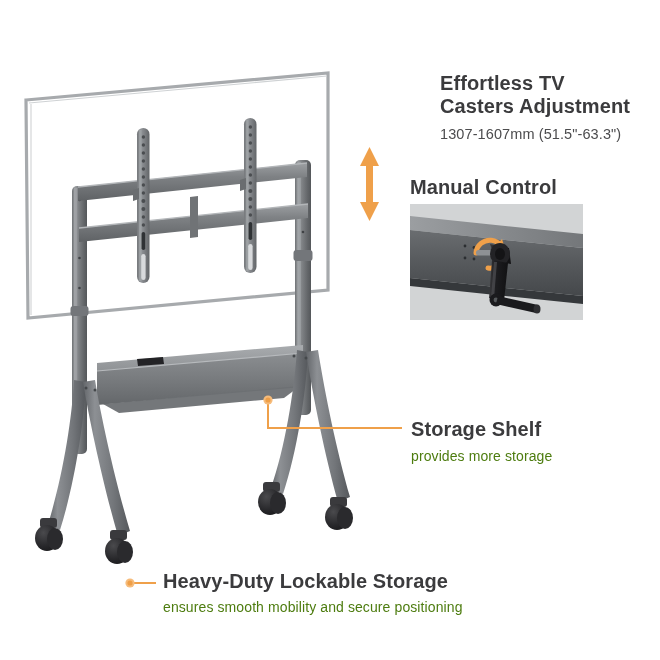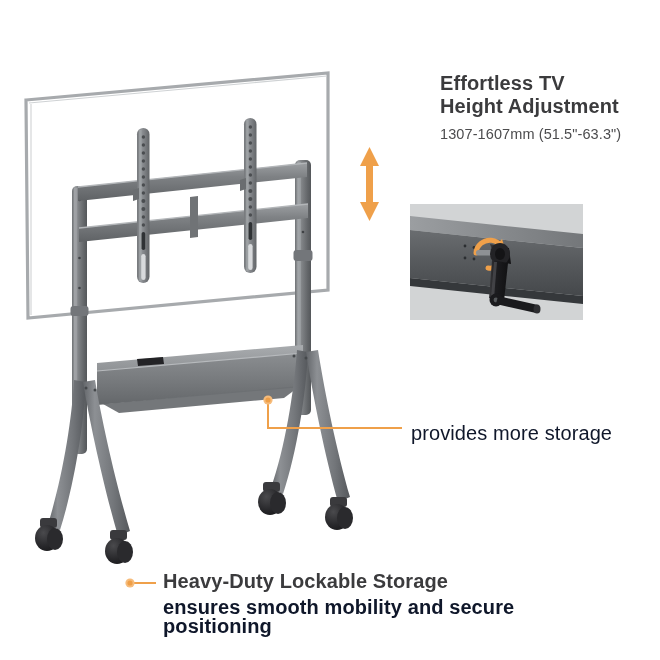--- a/index.html
+++ b/index.html
@@ -20,34 +20,34 @@
   .blk{position:absolute;}
   .h-title{
     font-size:20px;font-weight:bold;line-height:23px;
     color:#3b3b3d;letter-spacing:.1px;
   }
   .h-sub{
     font-size:14.5px;font-weight:normal;line-height:19px;
     color:#4c4c4e;letter-spacing:.1px;
   }
   .body-txt{
-    font-size:20px;line-height:19px;color:#0f172a;letter-spacing:.1px;
+    font-size:14px;line-height:19px;color:#4d7c0f;letter-spacing:.1px;
   }
 
   #b-height{left:410px;top:72px;width:250px;margin-left:30px;}
   #b-height .h-sub{margin-top:7px;}
   #b-manual{left:410px;top:176px;width:250px;}
   #panel{
     position:absolute;left:410px;top:204px;
     width:173px;height:116px;background:#d2d4d5;overflow:hidden;
   }
   #b-shelf{left:411px;top:418px;width:230px;}
   #b-shelf .body-txt{margin-top:6px;}
   #b-casters{left:163px;top:570px;width:460px;}
-  #b-casters .body-txt{margin-top:5px;font-weight:bold;}
+  #b-casters .body-txt{margin-top:5px;}
 </style>
 </head>
 <body>
 
 <div id="stage">
 
   <svg id="art" viewBox="0 0 660 660">
     <defs>
       <linearGradient id="tube" x1="0" y1="0" x2="1" y2="0">
         <stop offset="0" stop-color="#6e7174"></stop>
@@ -288,27 +288,31 @@
 
         <path d="M88,92 L128,101 L126,109 L86,100 Z" fill="#1a1a1d"></path>
         <ellipse cx="127" cy="105" rx="3.5" ry="4.5" fill="#2e2e31"></ellipse>
       </g>
     </svg>
   </div>
 
   <div class="blk" id="b-height">
     <div class="h-title">
       <span>Effortless TV</span><br>
-      <span>Height Adjustment</span>
+      <span>Casters Adjustment</span>
     </div>
     <div class="h-sub">1307-1607mm (51.5"-63.3")</div>
   </div>
 
+  <div class="blk" id="b-manual">
+    <div class="h-title">Manual Control</div>
+  </div>
 
   <div class="blk" id="b-shelf">
+    <div class="h-title">Storage Shelf</div>
     <div class="body-txt">
       <span>provides more storage</span><br>
     </div>
   </div>
 
   <div class="blk" id="b-casters">
     <div class="h-title">Heavy-Duty Lockable Storage</div>
     <div class="body-txt">ensures smooth mobility and secure positioning</div>
   </div>
 

